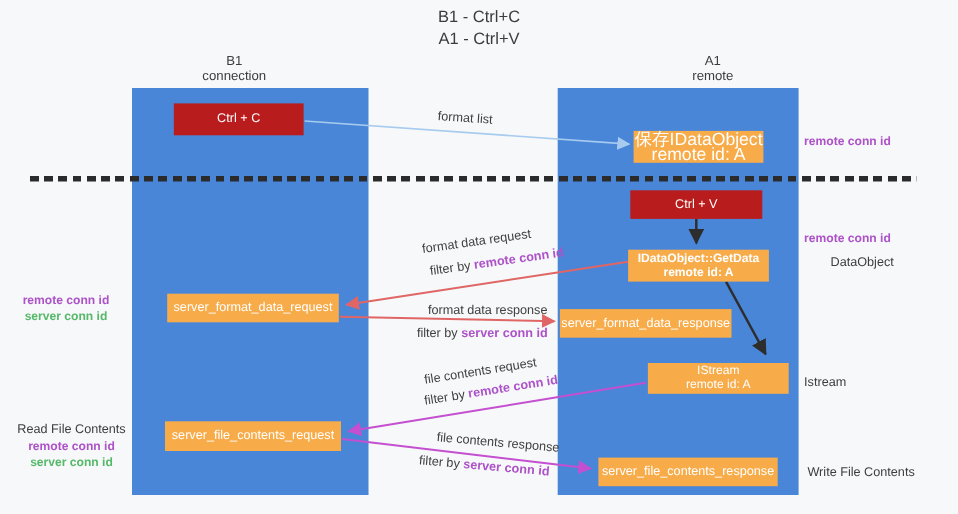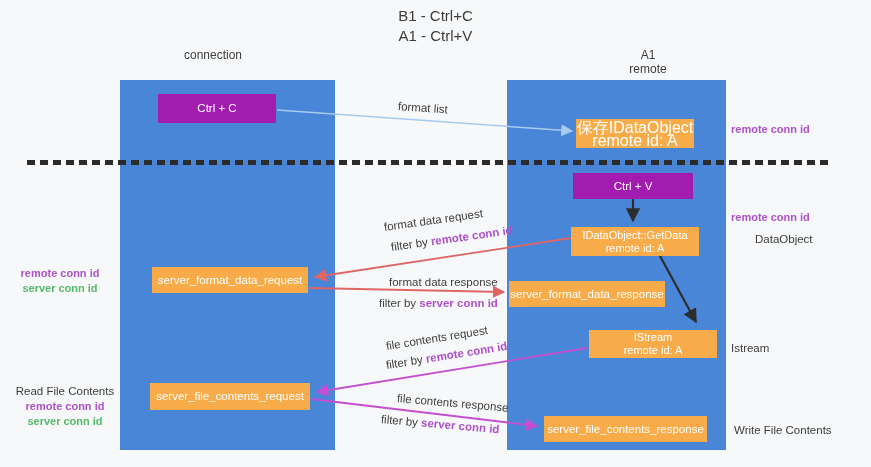--- a/index.html
+++ b/index.html
@@ -5,41 +5,42 @@
   html,body{margin:0;padding:0;}
   body{font-family:"Liberation Sans","DejaVu Sans",sans-serif;background:#f7f8f9;}
   #canvas{position:relative;width:871px;height:467px;background:#f7f8f9;overflow:hidden;}
   .abs{position:absolute;}
   .title{left:0;right:0;top:6px;text-align:center;font-size:15px;line-height:20px;color:#3c3c3c;}
   .col-header{text-align:center;font-size:12px;line-height:14px;color:#3d3d3d;}
   .column{background:#4a86d8;}
   .box{display:flex;flex-direction:column;align-items:center;justify-content:center;
        color:#ffffff;font-size:11.5px;line-height:13px;text-align:center;box-sizing:border-box;}
   .box.orange{background:#f7ab49;}
-  .box.green{background:#a21caf;}
+  .box.green{background:#b91c1c;}
   .flow-label{font-size:11.5px;color:#404040;white-space:nowrap;transform-origin:left center;}
   .hl-purple{color:#ad52c9;font-weight:bold;}
   .side-label{font-size:11.5px;color:#3d3d3d;white-space:nowrap;}
   .side-label.purple{color:#ad52c9;font-weight:bold;font-size:11px;}
   .side-label.green{color:#56b96a;font-weight:bold;font-size:11px;}
   .left-stack{text-align:center;line-height:15px;}
   .dashes{height:5px;background:repeating-linear-gradient(90deg,#2b2b2b 0 8px,rgba(0,0,0,0) 8px 13px);}
   svg{position:absolute;left:0;top:0;pointer-events:none;}
 </style>
 </head>
 <body>
 
 <div id="canvas">
 
   <div class="abs title">
     <div>B1 - Ctrl+C</div>
     <div>A1 - Ctrl+V</div>
   </div>
 
   <div class="abs col-header" style="left:133px;top:48px;width:160px;">
+    <div>B1</div>
     <div>connection</div>
   </div>
   <div class="abs col-header" style="left:568px;top:48px;width:160px;">
     <div>A1</div>
     <div>remote</div>
   </div>
 
   <div class="abs column" style="left:120px;top:80px;width:215px;height:370px;"></div>
   <div class="abs column" style="left:507px;top:80px;width:219px;height:370px;"></div>
 
@@ -75,21 +76,21 @@
 
   <div class="abs box orange" style="left:576px;top:119px;width:118px;height:29px;font-size:16px;">
     <span>保存IDataObject</span>
     <span>remote id: A</span>
   </div>
 
   <div class="abs box green" style="left:573px;top:173px;width:120px;height:26px;">
     <span>Ctrl + V</span>
   </div>
 
-  <div class="abs box orange" style="left:571px;top:227px;width:128px;height:29px;font-size:11px;">
+  <div class="abs box orange" style="left:571px;top:227px;width:128px;height:29px;font-size:11px;font-weight:bold;">
     <span>IDataObject::GetData</span>
     <span>remote id: A</span>
   </div>
 
   <div class="abs box orange" style="left:509px;top:281px;width:156px;height:26px;">
     <span>server_format_data_response</span>
   </div>
 
   <div class="abs box orange" style="left:152px;top:267px;width:156px;height:26px;">
     <span>server_format_data_request</span>

